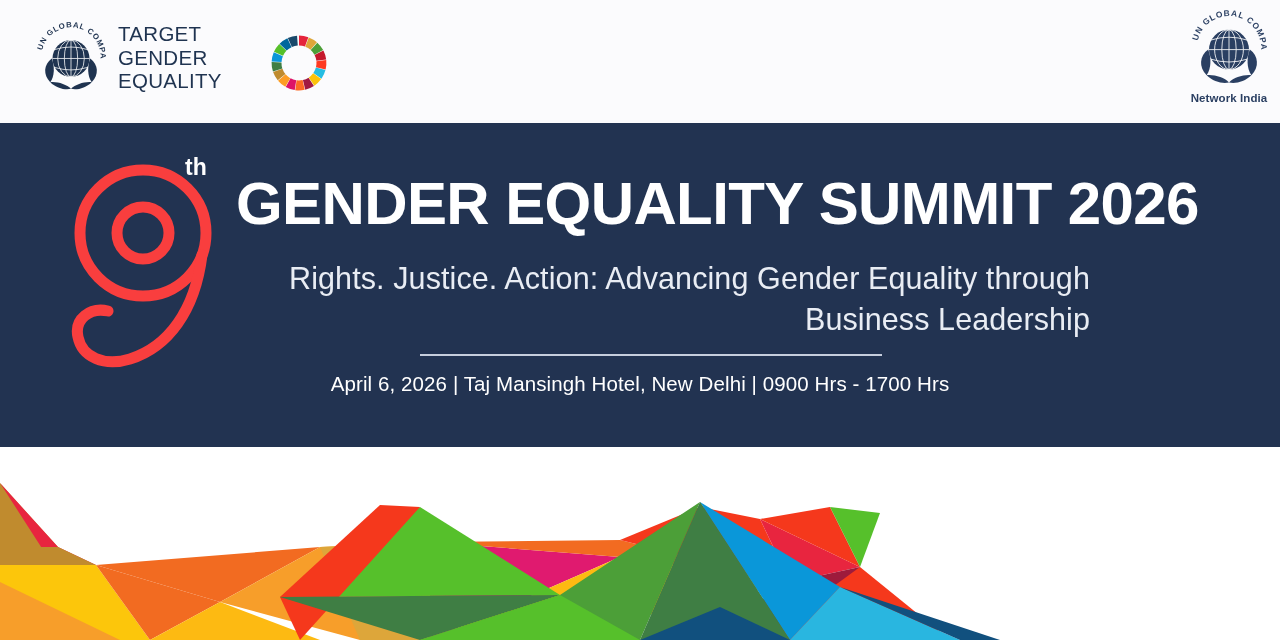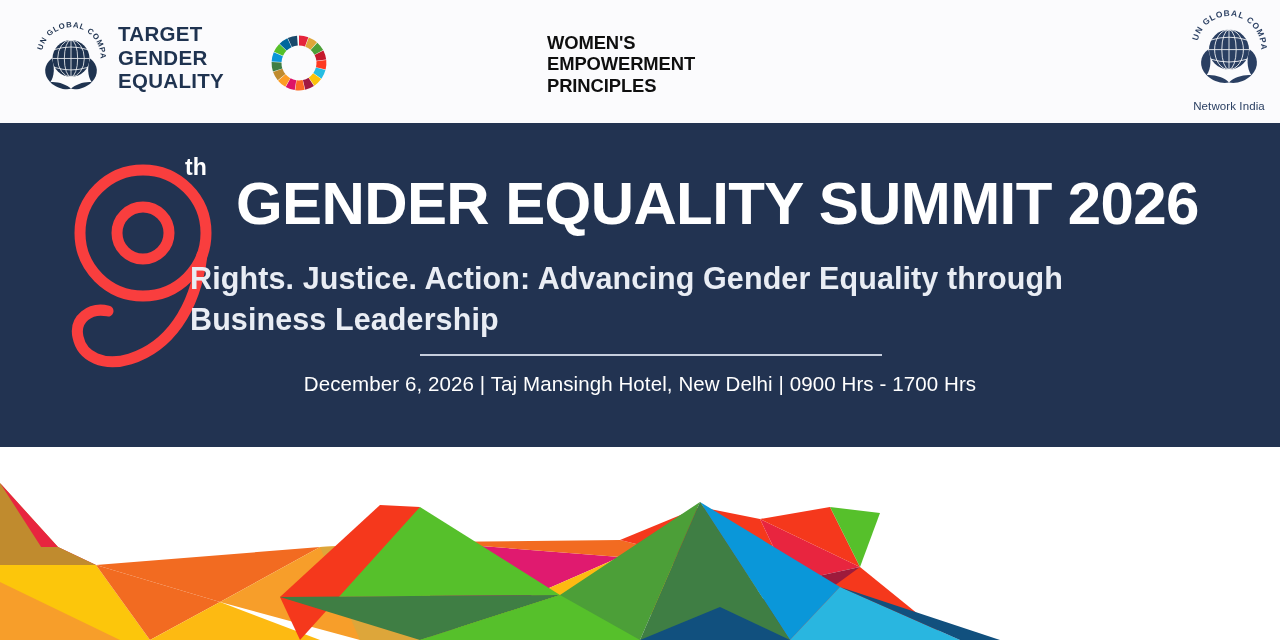--- a/index.html
+++ b/index.html
@@ -40,21 +40,21 @@
     width: 74px; height: 74px;
   }
   #tge-wordmark {
     position: absolute;
     left: 84px; top: 8px;
     width: 140px;
     color: #1f3350;
     font-size: 20.5px;
     line-height: 23.5px;
     letter-spacing: 0.3px;
-    font-weight: 700;
+    font-weight: 400;
   }
   #sdg-wheel {
     position: absolute;
     left: 232px; top: 16px;
     width: 66px; height: 66px;
   }
 
   
   #logo-wep {
     position: absolute;
@@ -81,24 +81,25 @@
     text-align: center;
   }
   #logo-network-india .ungc-emblem {
     position: relative;
     left: auto; top: auto;
     margin: 0 auto;
     width: 80px; height: 80px;
     display: block;
   }
   #network-india-label {
-    margin-top: 12px;
+    margin-top: 4px;
     color: #2a3f62;
     font-size: 11.5px;
     letter-spacing: 0.1px;
+    font-weight: bold;
   }
 
   
   #navy-band {
     position: absolute;
     left: 0; top: 123px;
     width: 1280px;
     height: 388px;
     background: #223351;
   }
@@ -128,24 +129,24 @@
     letter-spacing: -0.6px;
     line-height: 66px;
     white-space: nowrap;
     text-align: right;
   }
 
   #event-theme {
     position: absolute;
     left: 190px; top: 135px;
     width: 900px;
-    text-align: left;
+    text-align: right;
     color: #e9edf4;
     font-size: 30.5px;
-    font-weight: 700;
+    font-weight: 400;
     line-height: 41px;
     letter-spacing: 0.1px;
   }
 
   #theme-divider {
     position: absolute;
     left: 420px; top: 231px;
     width: 462px;
     height: 2px;
     background: #c6cedd;
@@ -231,25 +232,20 @@
             <path stroke="#3F7E44" d="M 0,-34 A 34,34 0 0,1 11.6,-32" transform="rotate(252)"></path>
             <path stroke="#0A97D9" d="M 0,-34 A 34,34 0 0,1 11.6,-32" transform="rotate(273)"></path>
             <path stroke="#56C02B" d="M 0,-34 A 34,34 0 0,1 11.6,-32" transform="rotate(294)"></path>
             <path stroke="#00689D" d="M 0,-34 A 34,34 0 0,1 11.6,-32" transform="rotate(315)"></path>
             <path stroke="#19486A" d="M 0,-34 A 34,34 0 0,1 11.6,-32" transform="rotate(336)"></path>
           </g>
         </g>
       </svg>
     </div>
 
-    <div id="logo-wep">
-      <div id="wep-wordmark">WOMEN'S
-EMPOWERMENT
-PRINCIPLES</div>
-    </div>
 
     <div id="logo-network-india">
       <svg class="ungc-emblem" viewBox="0 0 100 100">
         <defs>
           <path id="ringpathR" d="M 50,50 m -40,0 a 40,40 0 1,1 80,0" fill="none"></path>
         </defs>
         <text font-family="Liberation Sans, sans-serif" font-size="10.5" font-weight="600" fill="#2a3f62" letter-spacing="1.1">
           <textPath href="#ringpathR" startOffset="7%">UN GLOBAL COMPACT</textPath>
         </text>
         <circle cx="50" cy="52" r="25" fill="#2a3f62"></circle>
@@ -285,21 +281,21 @@
       </g>
     </svg>
     <div id="ordinal-suffix">th</div>
 
     <div id="event-title">GENDER EQUALITY SUMMIT 2026</div>
 
     <div id="event-theme">Rights. Justice. Action: Advancing Gender Equality through Business Leadership</div>
 
     <div id="theme-divider"></div>
 
-    <div id="event-details">December 6, 2026 | Taj Mansingh Hotel, New Delhi | 0900 Hrs - 1700 Hrs</div>
+    <div id="event-details">April 6, 2026 | Taj Mansingh Hotel, New Delhi | 0900 Hrs - 1700 Hrs</div>
   </div>
 
   <div id="footer-area">
     <svg id="polygon-art" viewBox="0 0 1000 193" preserveAspectRatio="none">
 
       <polygon points="0,36 58,100 0,118" fill="#C08B2E"></polygon>
       <polygon points="0,36 58,100 96,118 72,148" fill="#E8253F"></polygon>
       <polygon points="0,100 58,100 96,118 0,135" fill="#C08B2E"></polygon>
       <polygon points="0,118 96,118 150,193 0,193" fill="#FCC60B"></polygon>
       <polygon points="0,135 0,193 120,193" fill="#F79E2A"></polygon>

